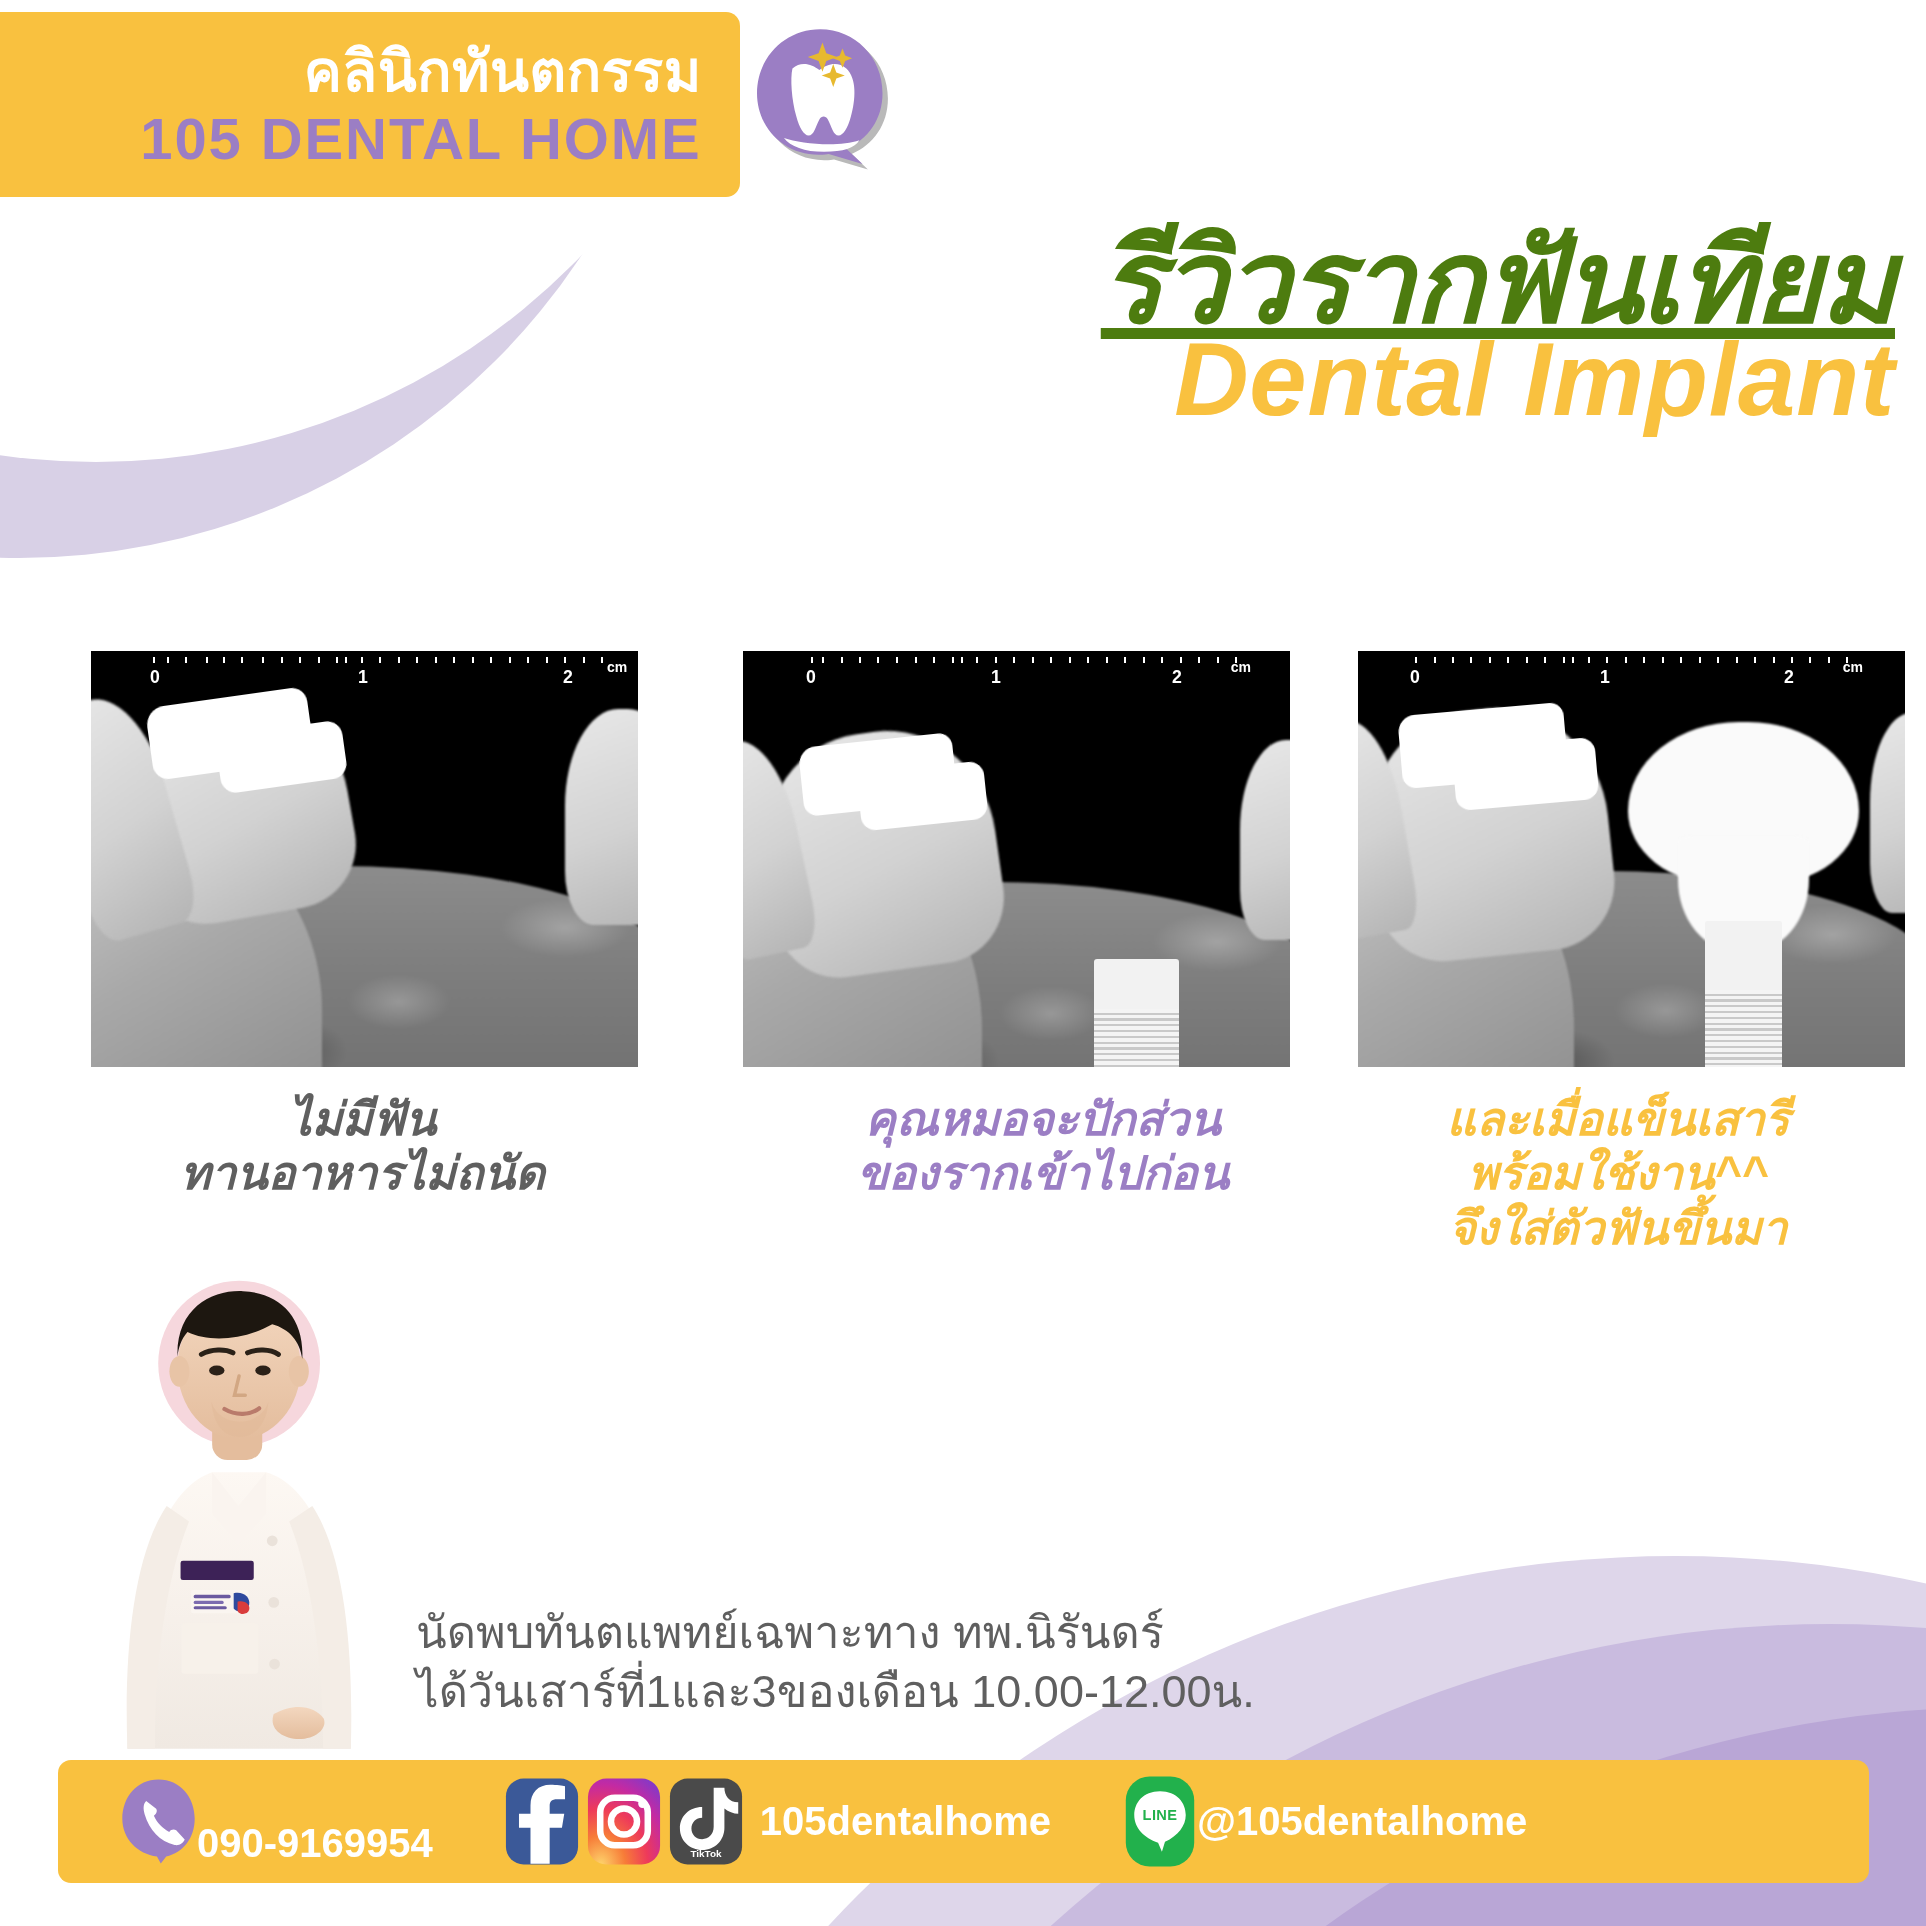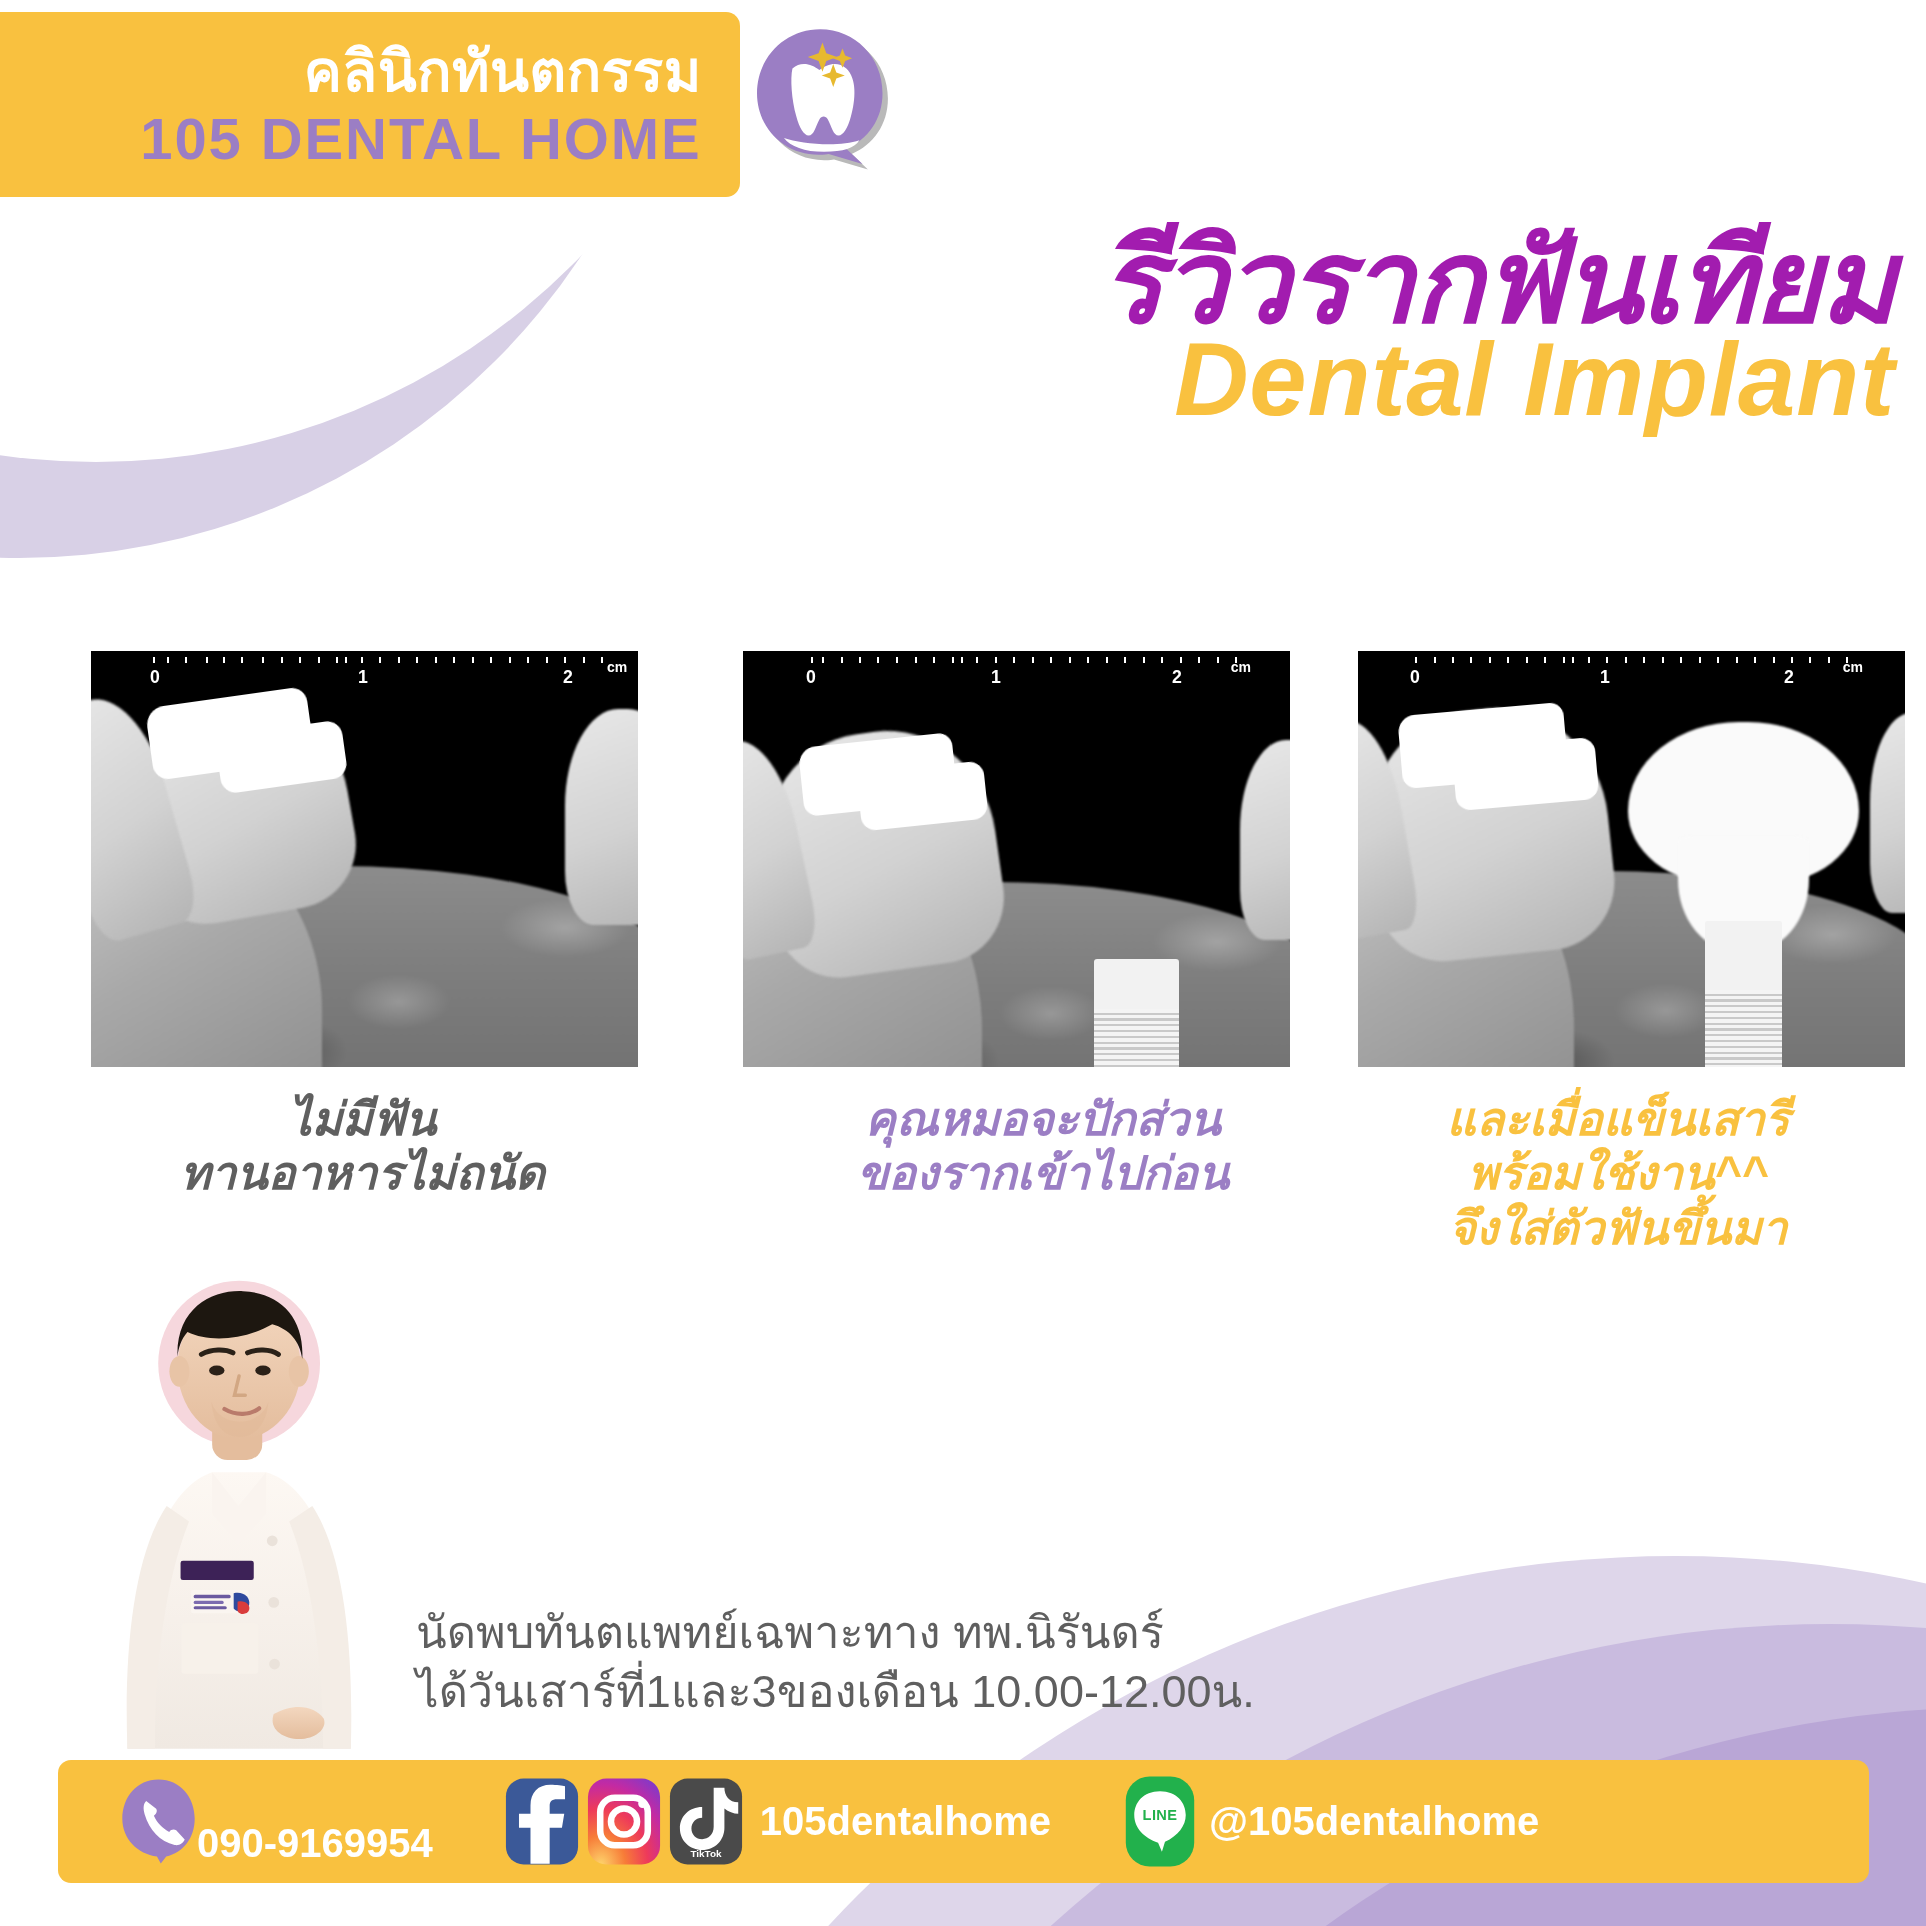--- a/index.html
+++ b/index.html
@@ -65,23 +65,24 @@
   
   .logo{position:absolute;left:747px;top:27px;width:154px;height:154px;}
   .logo svg{display:block;}
 
   
   .title-block{
     position:absolute;left:616px;top:227px;width:1279px;
     text-align:right;
   }
   .title-th{
-    color:#a21caf;font-size:116px;font-weight:700;
+    color:#4d7c0f;font-size:116px;font-weight:700;
     font-style:italic;line-height:0.95;letter-spacing:-1.5px;
     display:block;
+    text-decoration:underline;
   }
   .title-en{
     color:#f9c13f;font-size:103px;font-weight:700;
     font-style:italic;line-height:1;letter-spacing:0.8px;
     display:block;margin-top:-9.2px;
   }
 
   
   .xray-row{
     position:absolute;left:0;top:651px;width:1926px;height:416px;
@@ -178,21 +179,21 @@
     color:#ffffff;font-weight:700;font-size:40px;
     letter-spacing:0px;white-space:nowrap;
   }
   .icon-sq{display:block;}
 
   .ph-icon{margin-left:62px;margin-right:2.3px;}
   .soc-group{display:flex;align-items:center;margin-left:69px;}
   .soc-group .icon-sq + .icon-sq{margin-left:6.2px;}
   .soc-text{margin-left:15.4px;}
   .line-group{display:flex;align-items:center;margin-left:73px;}
-  .line-text{margin-left:13px;}
+  .line-text{margin-left:1px;}
 </style>
 </head>
 <body>
 
 <div id="poster">
 
   <div class="bg-layer tl-wave3"></div>
   <div class="bg-layer tl-wave2"></div>
   <div class="bg-layer tl-wave1"></div>
   <div class="bg-layer tl-white"></div>

